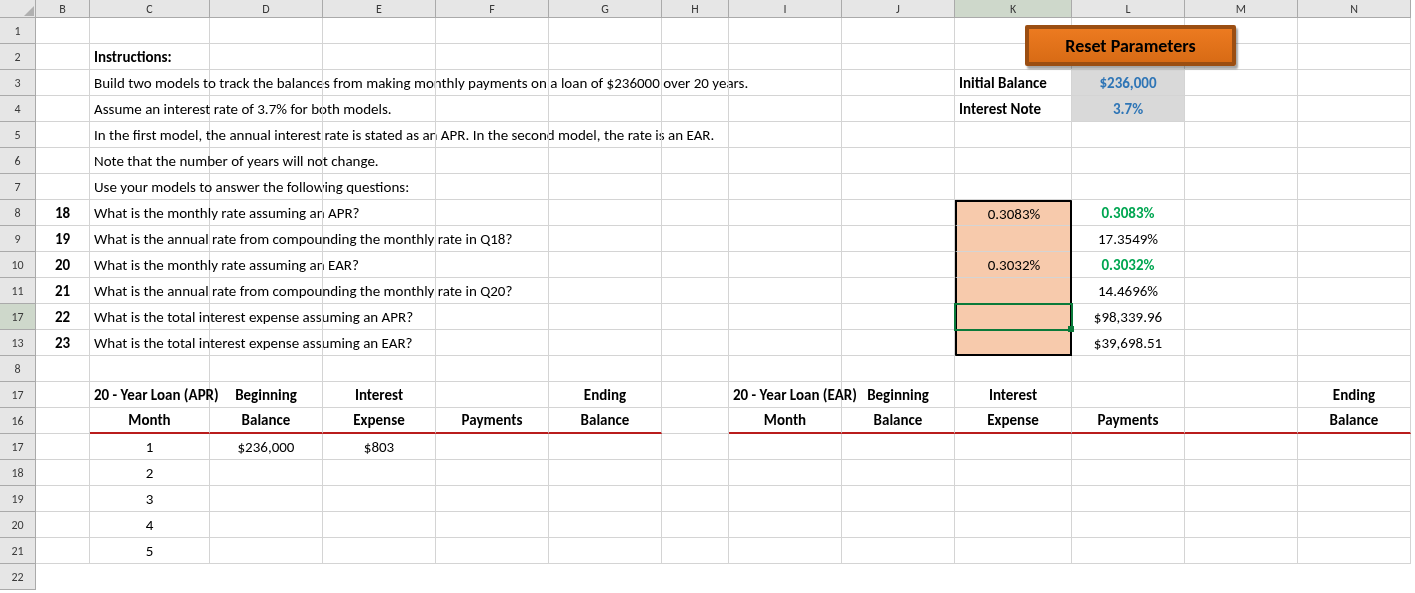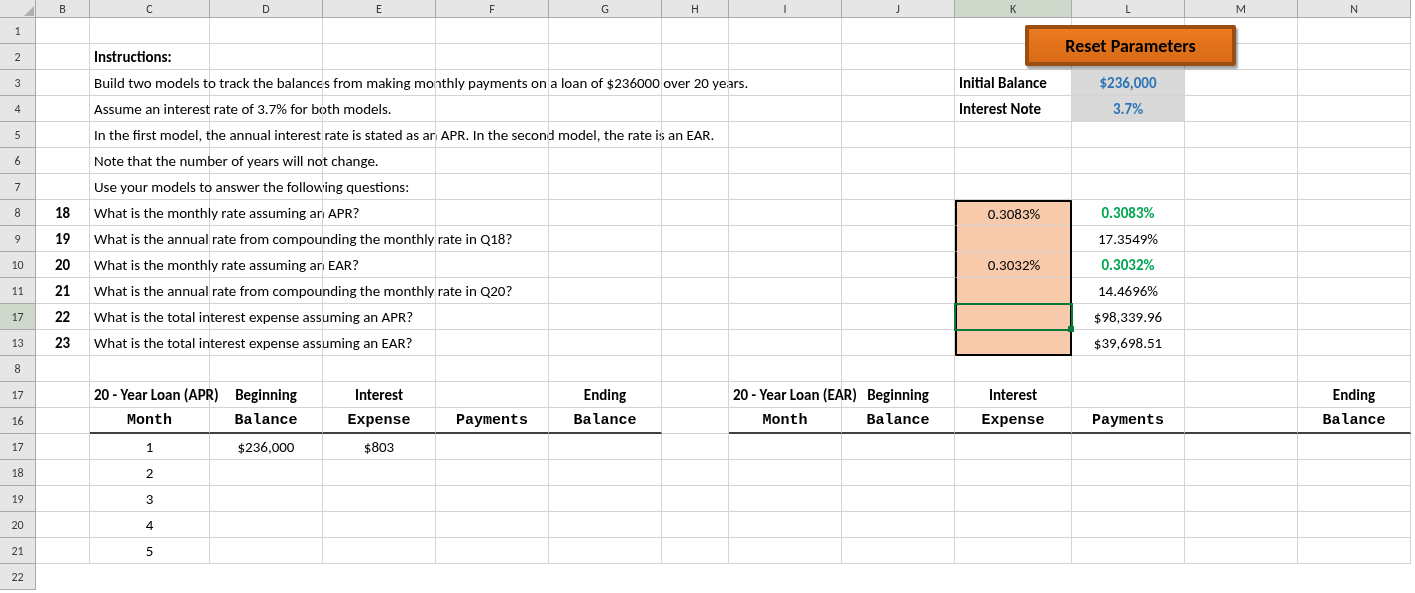--- a/index.html
+++ b/index.html
@@ -40,21 +40,21 @@
   .qb-top{border-top:2px solid #000;}
   .qb-bot::after{content:"";position:absolute;left:-1px;right:-1px;bottom:-1px;border-bottom:2px solid #000;}
   .qb-left{border-left:2px solid #000;}
   .qb-right-heavy::before{content:"";position:absolute;top:-1px;bottom:-1px;right:-1px;border-right:2px solid #000;}
   
   .active-ring{position:absolute;box-sizing:border-box;border:2px solid #0a7a3a;pointer-events:none;z-index:50;}
   .active-ring .handle{position:absolute;right:-3px;bottom:-3px;width:6px;height:6px;background:#0a7a3a;}
   
   .reset-btn{position:absolute;z-index:60;background:linear-gradient(var(--orange),#d86b15);color:#000;font-weight:700;font-size:18px;border:4px solid var(--orange-dark);border-radius:2px;box-shadow:2px 3px 2px rgba(0,0,0,0.35);display:flex;align-items:center;justify-content:center;cursor:pointer;}
   
-  .tbl-hdr{border-bottom:2px solid #404040;font-family:Liberation Mono, monospace;}
+  .tbl-hdr{border-bottom:2px solid #b91c1c;}
 </style>
 </head>
 <body>
 
 <div class="sheet">
   <div class="corner">
     <svg width="10" height="10">
         <polygon points="10,0 10,10 0,10" fill="#b0b0b0"></polygon>
       </svg>
   </div>

